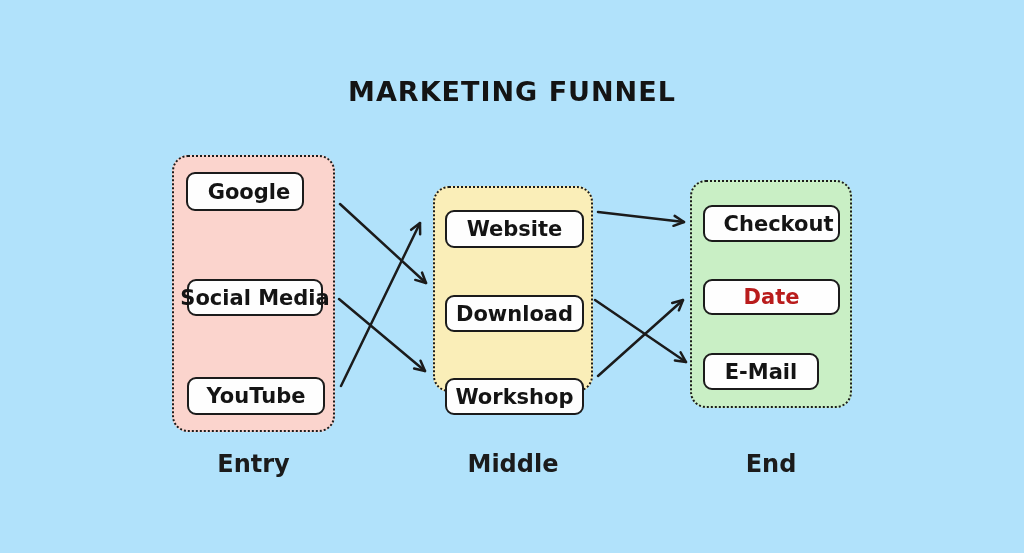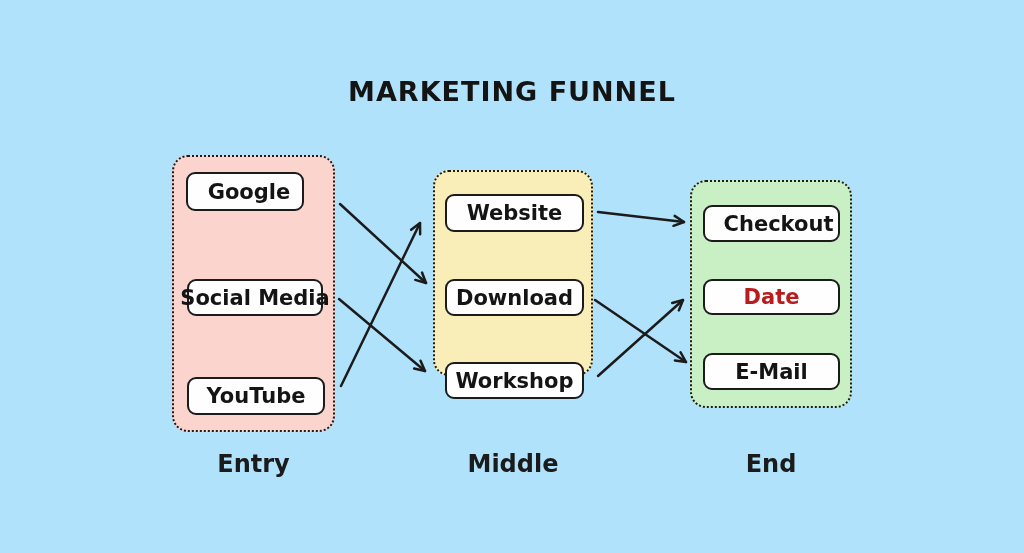--- a/index.html
+++ b/index.html
@@ -11,36 +11,36 @@
   .title{
     position:absolute;top:76px;left:0;width:1024px;margin:0;
     text-align:center;font-size:27px;font-weight:800;letter-spacing:1px;
     color:#141414;
   }
   .col{
     position:absolute;border:2px dotted #1b1b1b;border-radius:16px;
     box-sizing:border-box;
   }
   .col-entry{left:172px;top:155px;width:163px;height:277px;}
-  .col-middle{left:433px;top:170px;width:160px;height:206px;}
+  .col-middle{left:433px;top:186px;width:160px;height:206px;}
   .col-end{left:690px;top:180px;width:162px;height:228px;}
   .node{
     position:absolute;background:#fefefe;border:2px solid #1b1b1b;border-radius:9px;
     box-sizing:border-box;display:flex;align-items:center;justify-content:center;
     font-size:21px;font-weight:600;color:#141414;white-space:nowrap;
   }
   .n-google  {left:12px;top:15px; width:118px;height:39px;padding-left:8px;}
   .n-social  {left:13px;top:122px;width:136px;height:37px;}
   .n-youtube {left:13px;top:220px;width:138px;height:38px;}
   .n-website {left:10px;top:22px; width:139px;height:38px;}
   .n-download{left:10px;top:107px;width:139px;height:37px;}
   .n-workshop{left:10px;top:190px;width:139px;height:37px;}
   .n-checkout{left:11px;top:23px; width:137px;height:37px;padding-left:14px;}
   .n-date    {left:11px;top:97px; width:137px;height:36px;}
-  .n-email   {left:11px;top:171px;width:137px;height:37px;}
+  .n-email   {left:11px;top:171px;width:116px;height:37px;}
   .stage-label{
     position:absolute;top:450px;text-align:center;
     font-size:24px;font-weight:700;color:#1b1b1b;
   }
   .lbl-entry {left:172px;width:163px;}
   .lbl-middle{left:433px;width:160px;}
   .lbl-end   {left:690px;width:162px;}
   #arrow-layer{
     position:absolute;left:0;top:0;width:1024px;height:553px;
     pointer-events:none;z-index:5;

